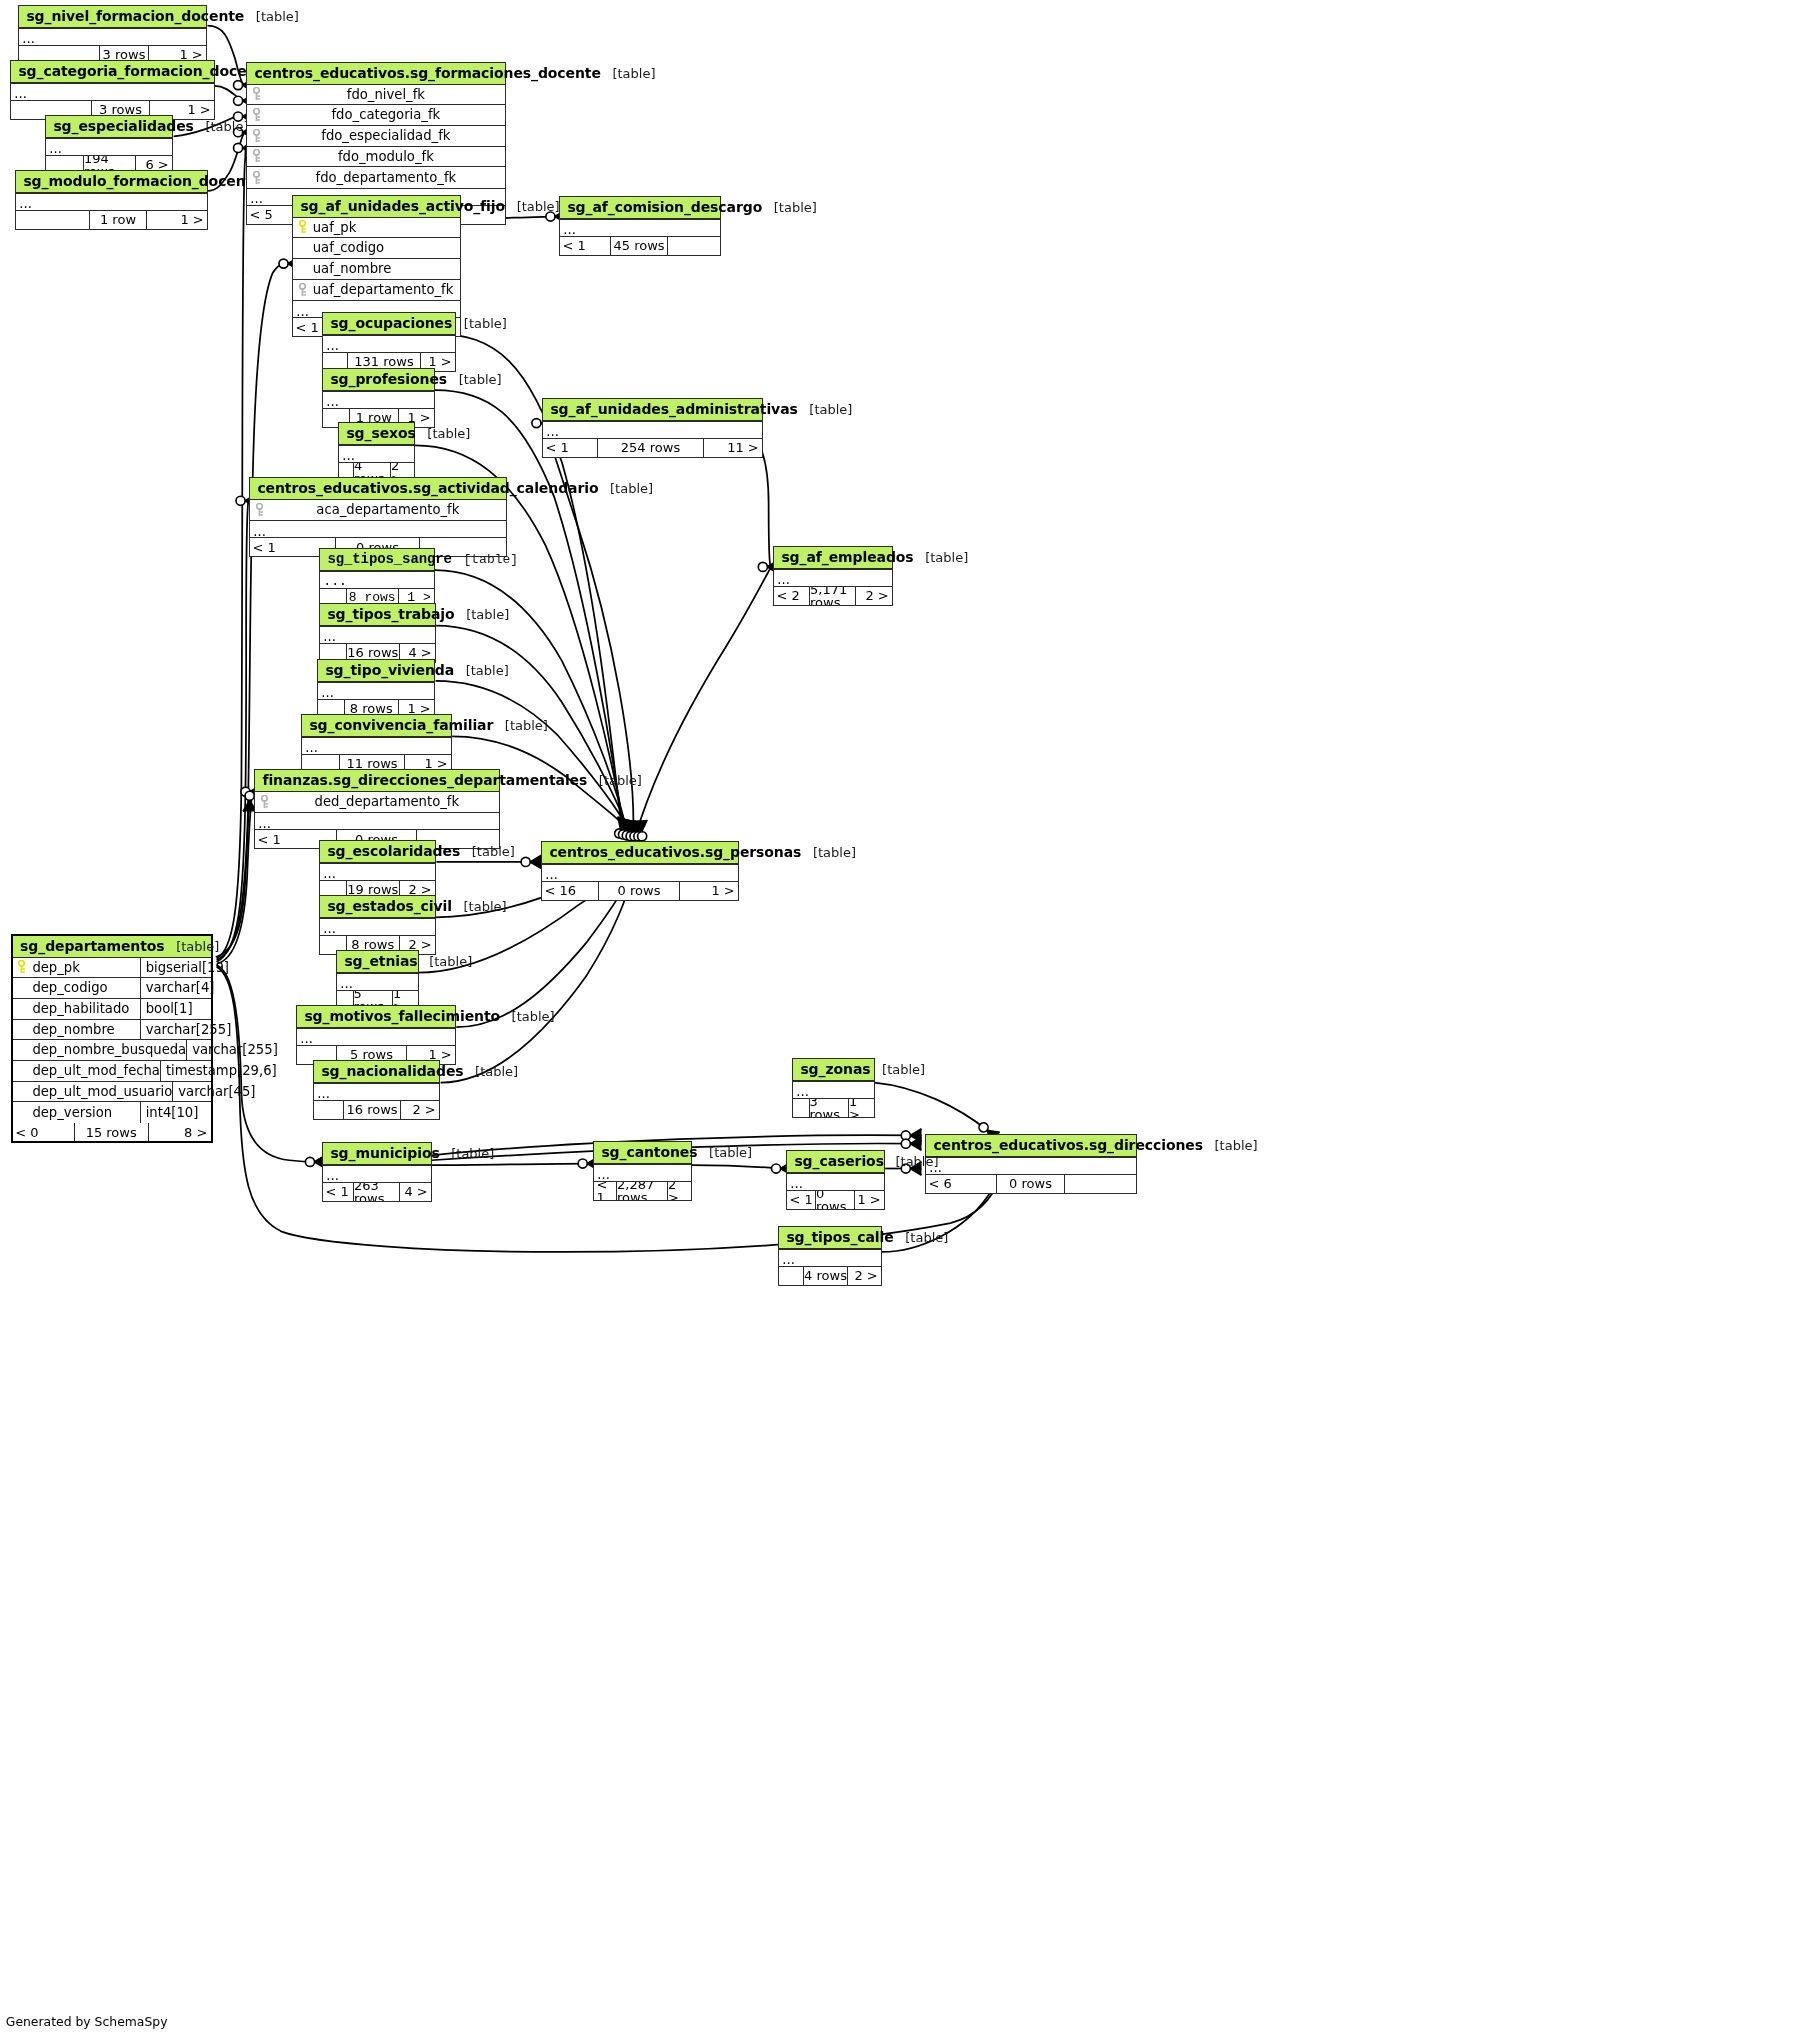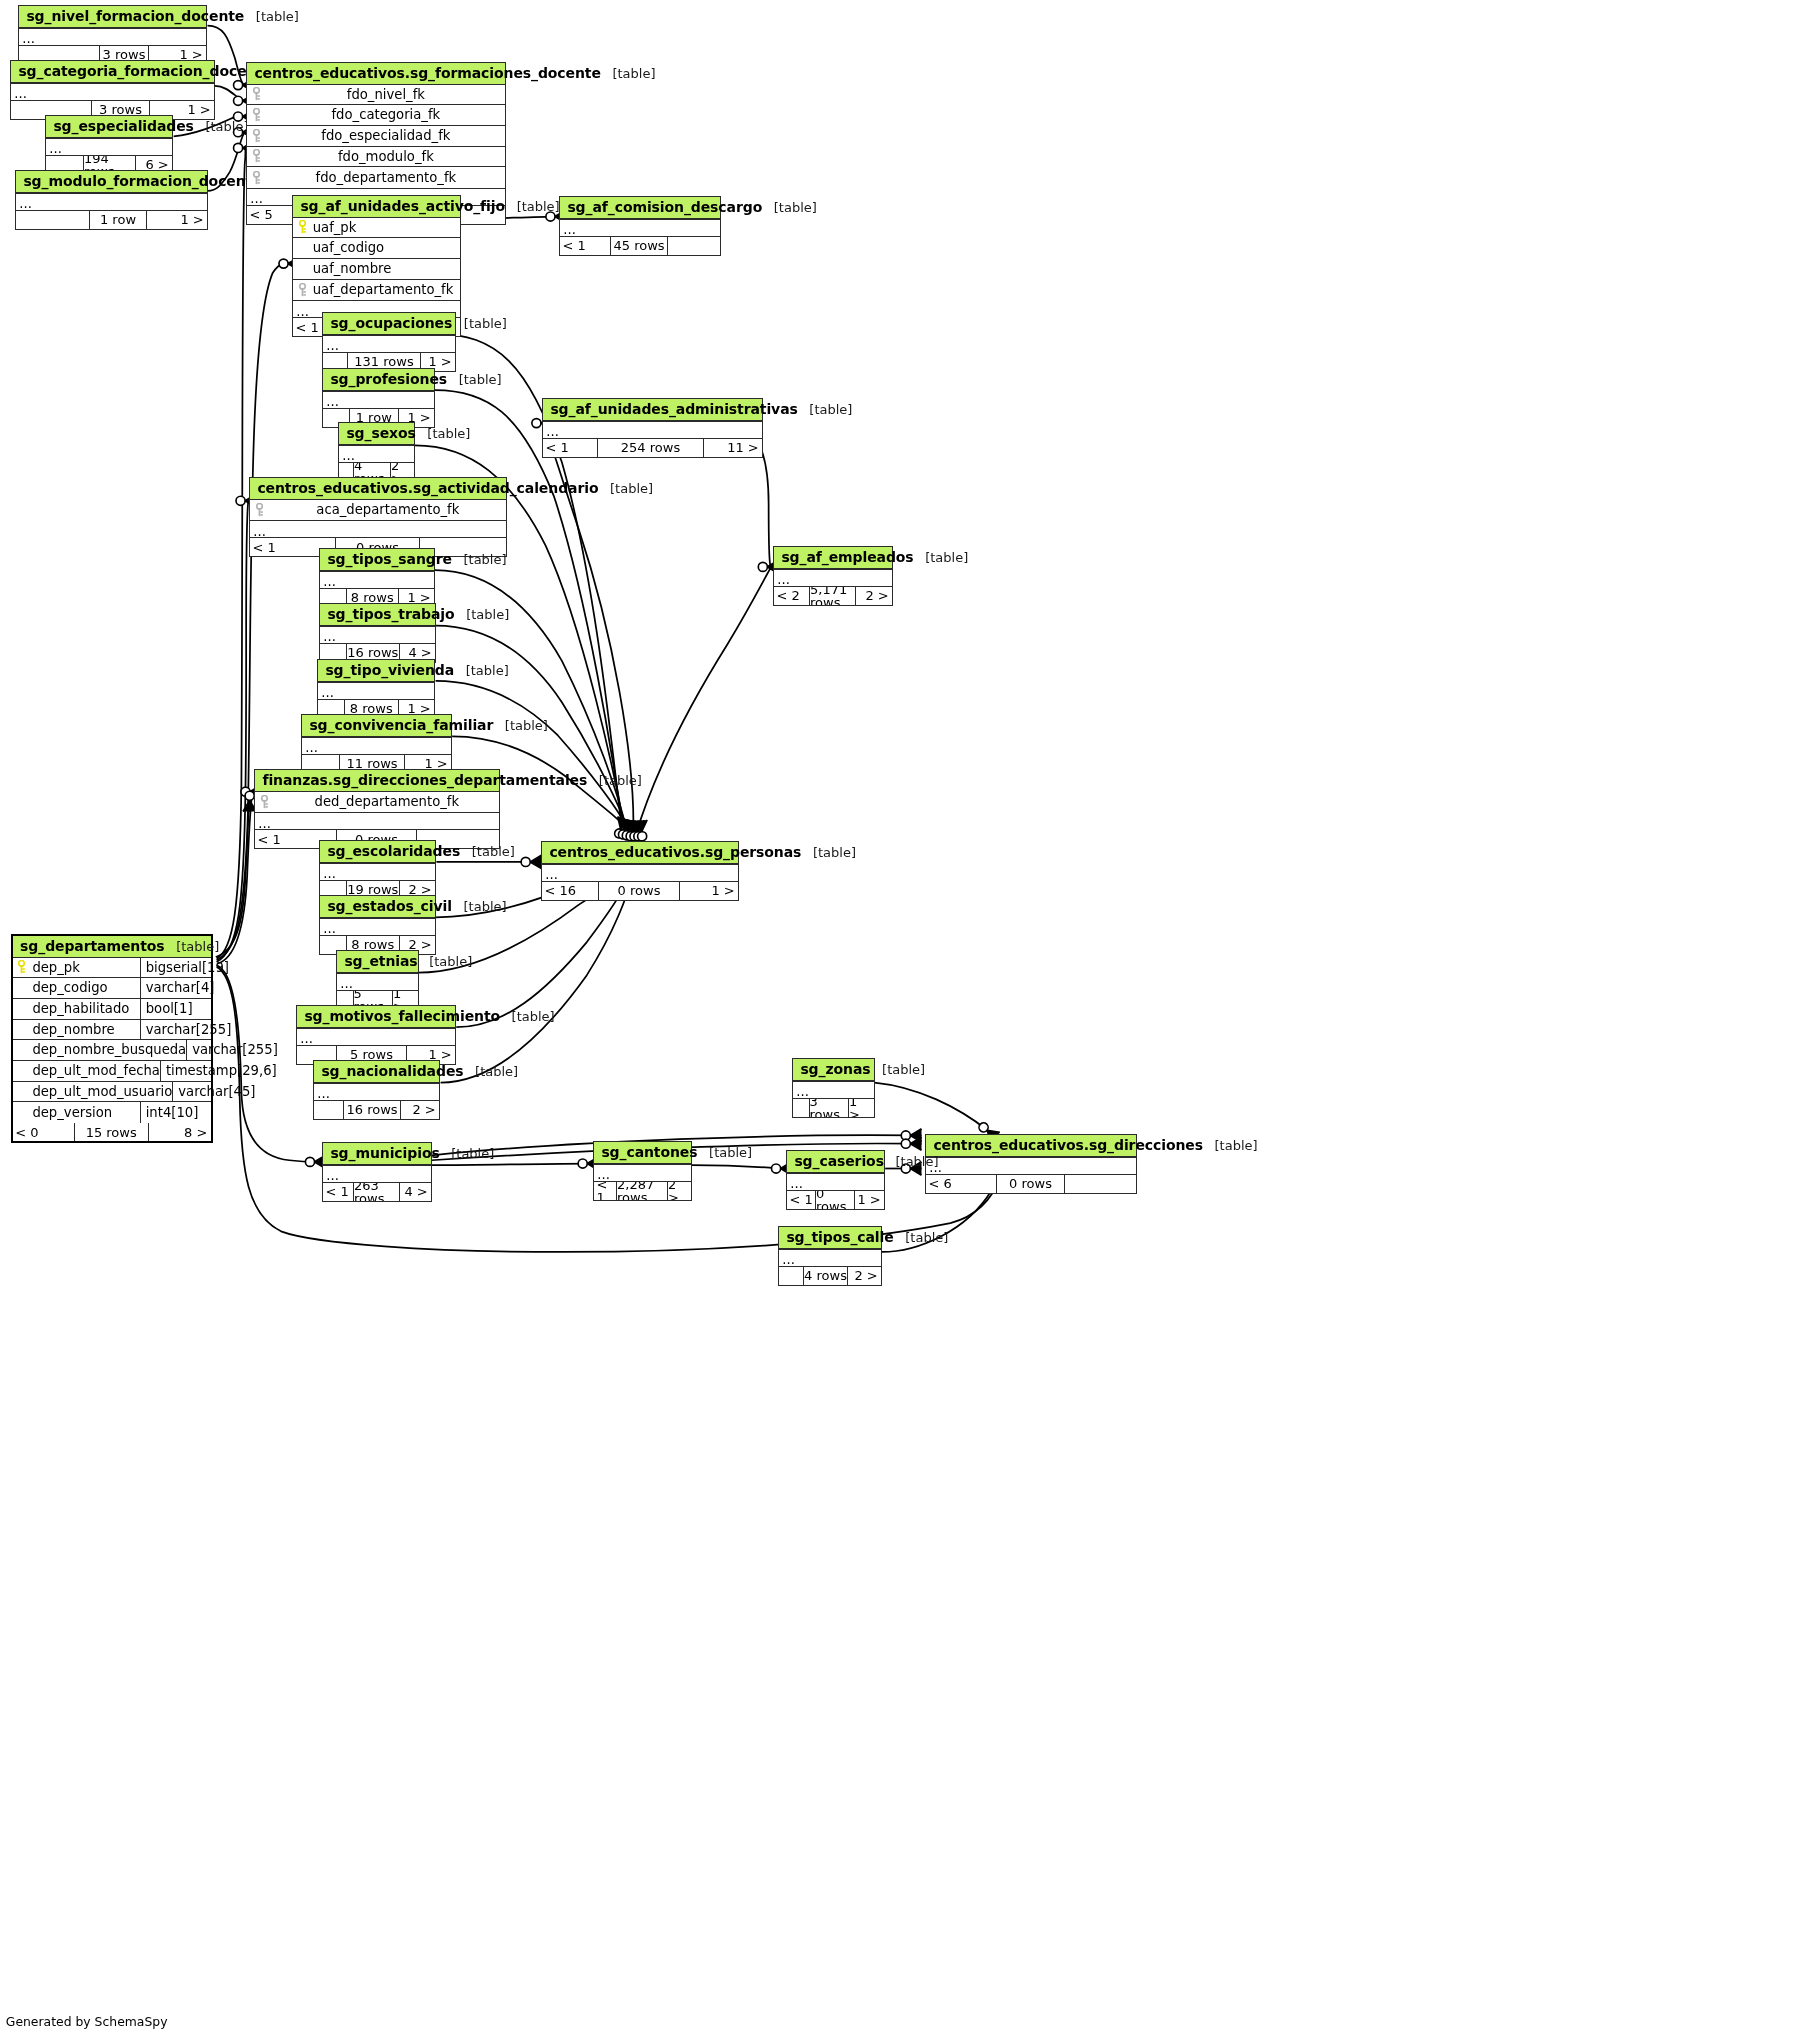--- a/index.html
+++ b/index.html
@@ -527,21 +527,21 @@
             <span class="tn-col-name">aca_departamento_fk</span>
           </div>
         </div>
         <div class="tn-ellipsis">...</div>
         <div class="tn-foot">
           <div class="f-left" style="width:86px">&lt; 1</div>
           <div class="f-mid">0 rows</div>
           <div class="f-right" style="width:86px"></div>
         </div>
       </div>
-      <div class="table-node" style="left: 319px; top: 548px; width: 116px;">
+      <div class="table-node" style="left: 319px; top: 548px; width: 116px; font-family: Liberation Mono, monospace;">
         <div class="tn-title">
           <span class="tn-title-name">sg_tipos_sangre</span>
           <span class="tn-title-tag">[table]</span>
         </div>
         <div class="tn-ellipsis">...</div>
         <div class="tn-foot">
           <div class="f-left" style="width:26.5px"></div>
           <div class="f-mid">8 rows</div>
           <div class="f-right" style="width:35px">1 &gt;</div>
         </div>

